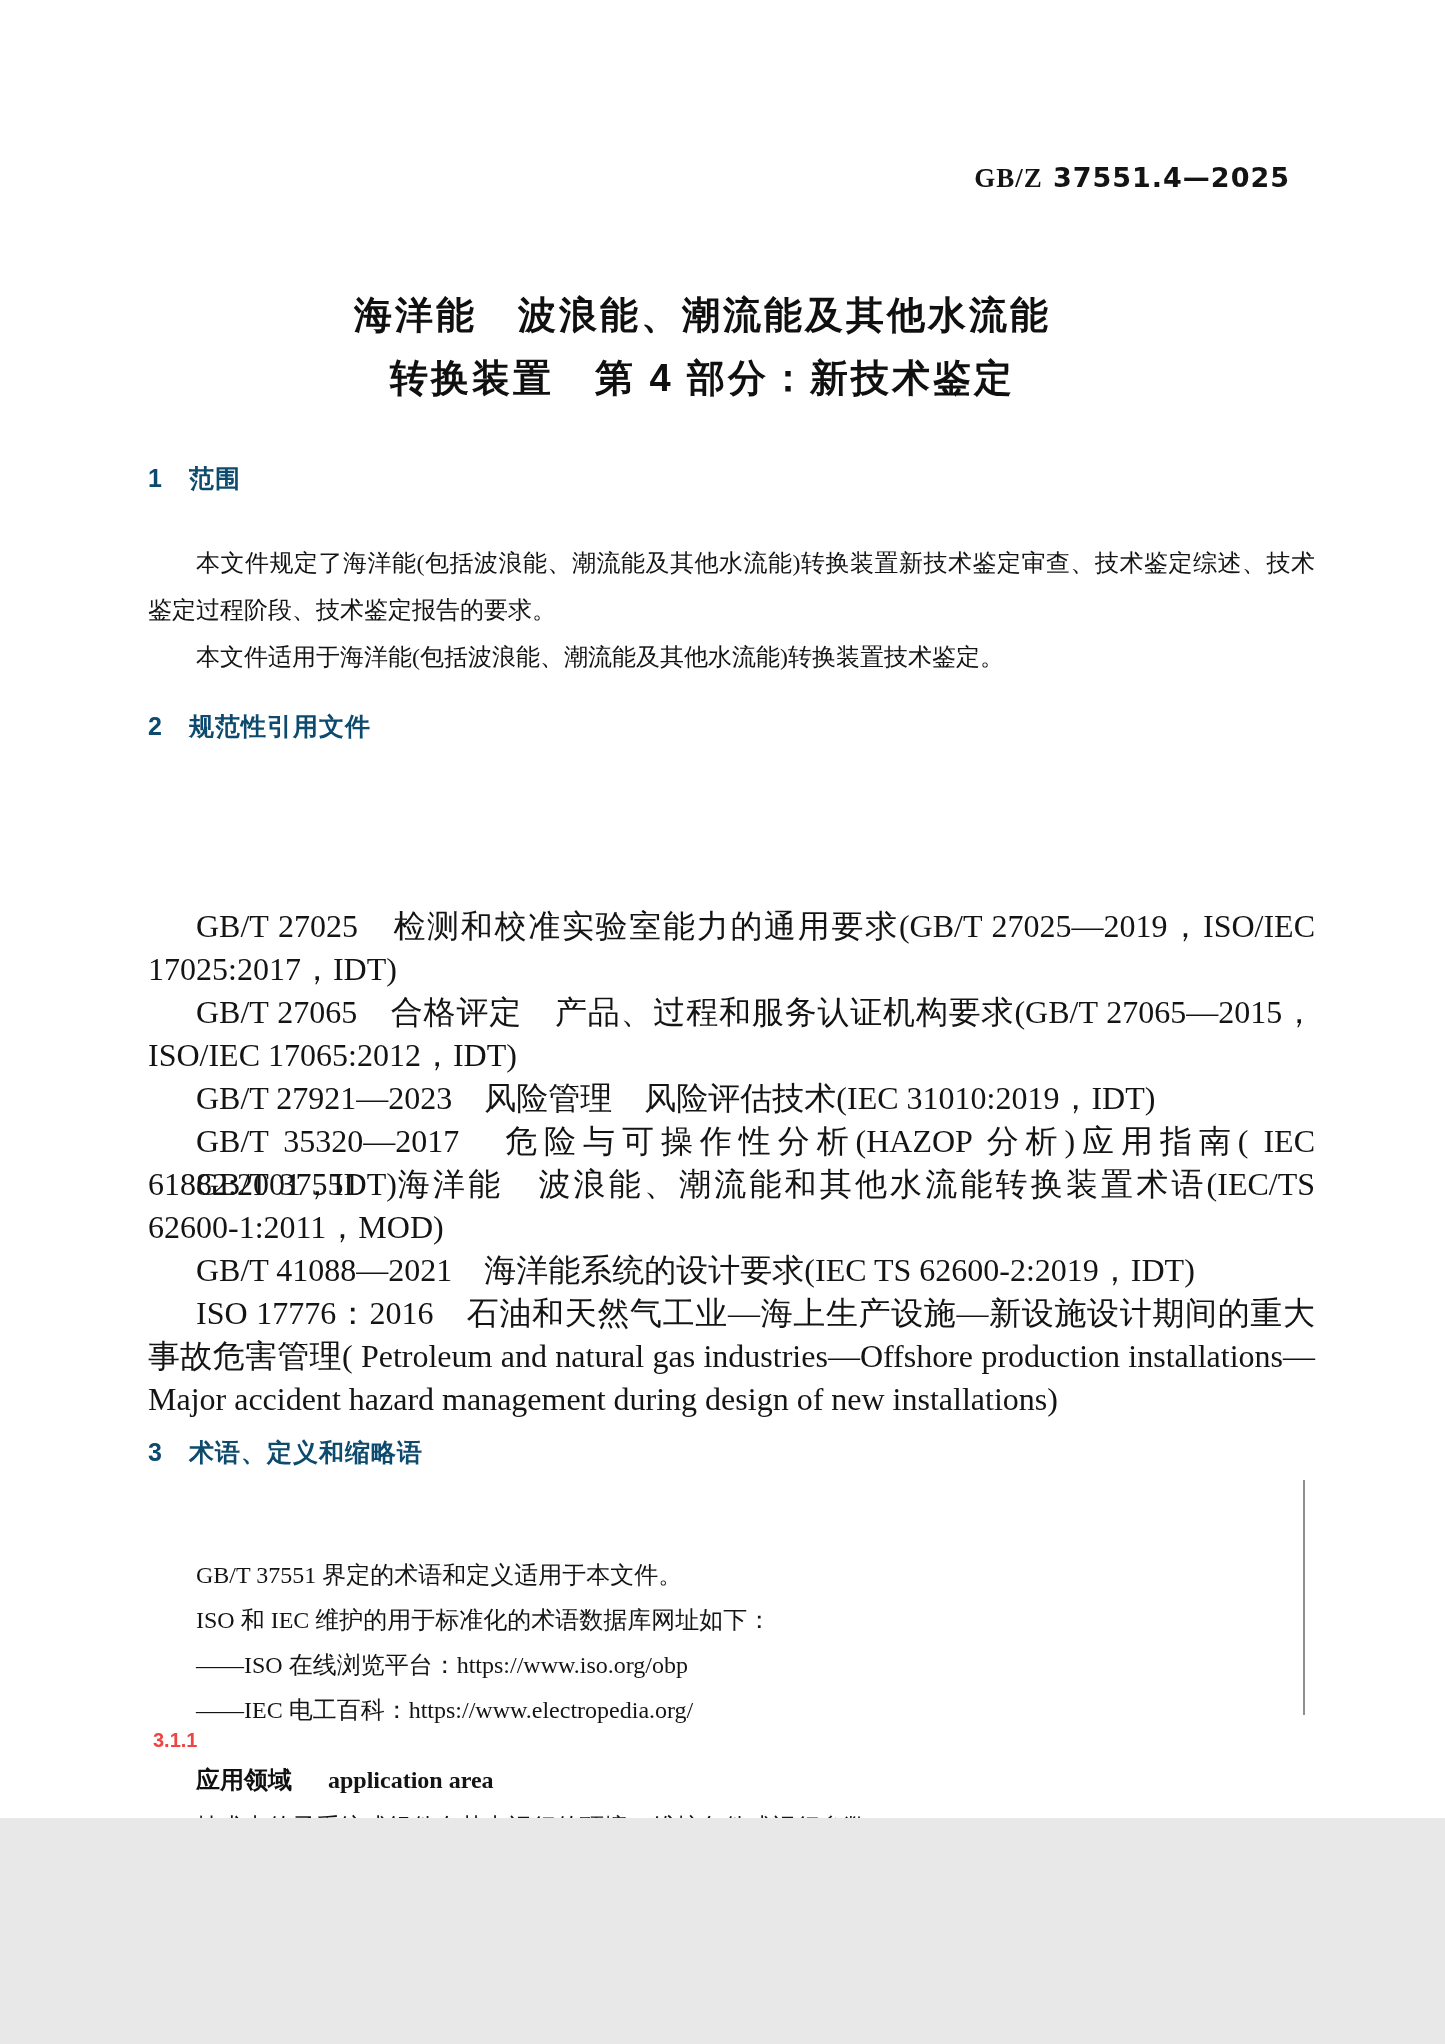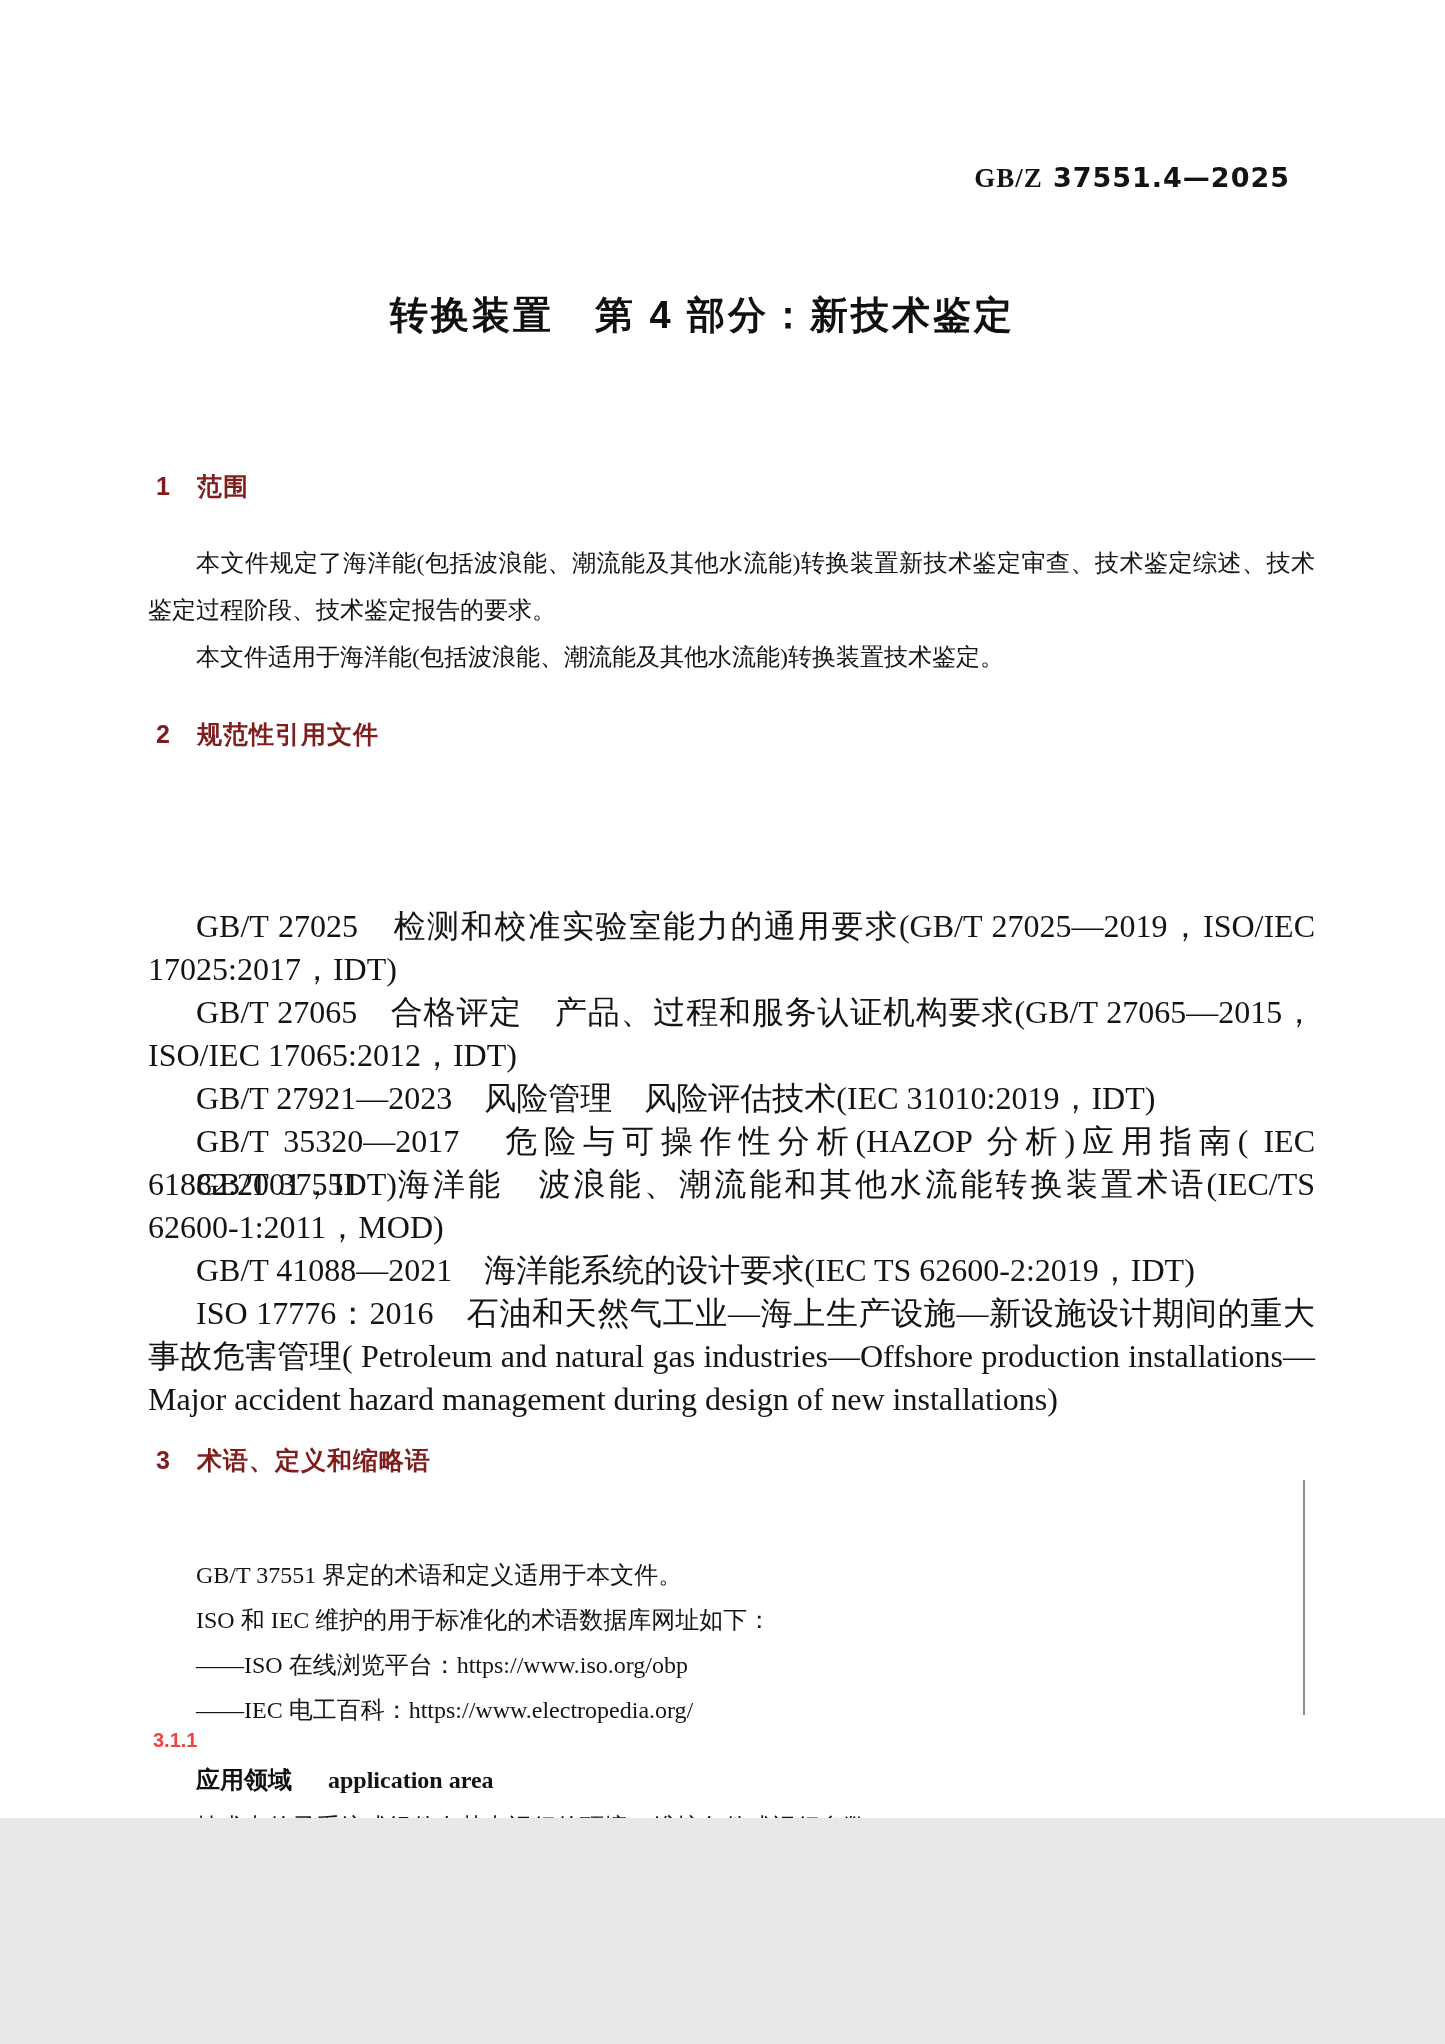--- a/index.html
+++ b/index.html
@@ -40,26 +40,26 @@
     font-weight: 700;
     font-size: 38px;
     line-height: 63px;
     letter-spacing: 3px;
     color: #101010;
   }
   .sec-heading {
     position: absolute;
     left: 148px;
     right: 130px;
-    margin: 8px;
+    margin: 0;
     font-family: "Liberation Sans", "DejaVu Sans", sans-serif;
     font-weight: 700;
     font-size: 25px;
     letter-spacing: 1px;
-    color: #7f1d1d;
+    color: #0c4a6e;
   }
   .sub-heading {
     position: absolute;
     left: 148px;
     right: 130px;
     margin: 0;
     font-family: "Liberation Sans", "DejaVu Sans", sans-serif;
     font-weight: 700;
     font-size: 24px;
     letter-spacing: 1px;
@@ -142,20 +142,21 @@
 </head>
 <body>
 
 <div class="page">
 
   <div class="doc-number">
     <span class="code-prefix">GB/Z</span><span class="code-num">37551.4—2025</span>
   </div>
 
   <div class="doc-title">
+    <div>海洋能　波浪能、潮流能及其他水流能</div>
     <div>转换装置　第 4 部分：新技术鉴定</div>
   </div>
 
   <h2 class="sec-heading" style="top:462px">1　范围</h2>
   <p class="body-para" style="top:540px">本文件规定了海洋能(包括波浪能、潮流能及其他水流能)转换装置新技术鉴定审查、技术鉴定综述、技术鉴定过程阶段、技术鉴定报告的要求。</p>
   <p class="body-para" style="top:634px">本文件适用于海洋能(包括波浪能、潮流能及其他水流能)转换装置技术鉴定。</p>
 
   <h2 class="sec-heading" style="top:710px">2　规范性引用文件</h2>
 
   <p class="ref-para" style="top:905px">GB/T 27025　检测和校准实验室能力的通用要求(GB/T 27025—2019，ISO/IEC 17025:2017，IDT)</p>

